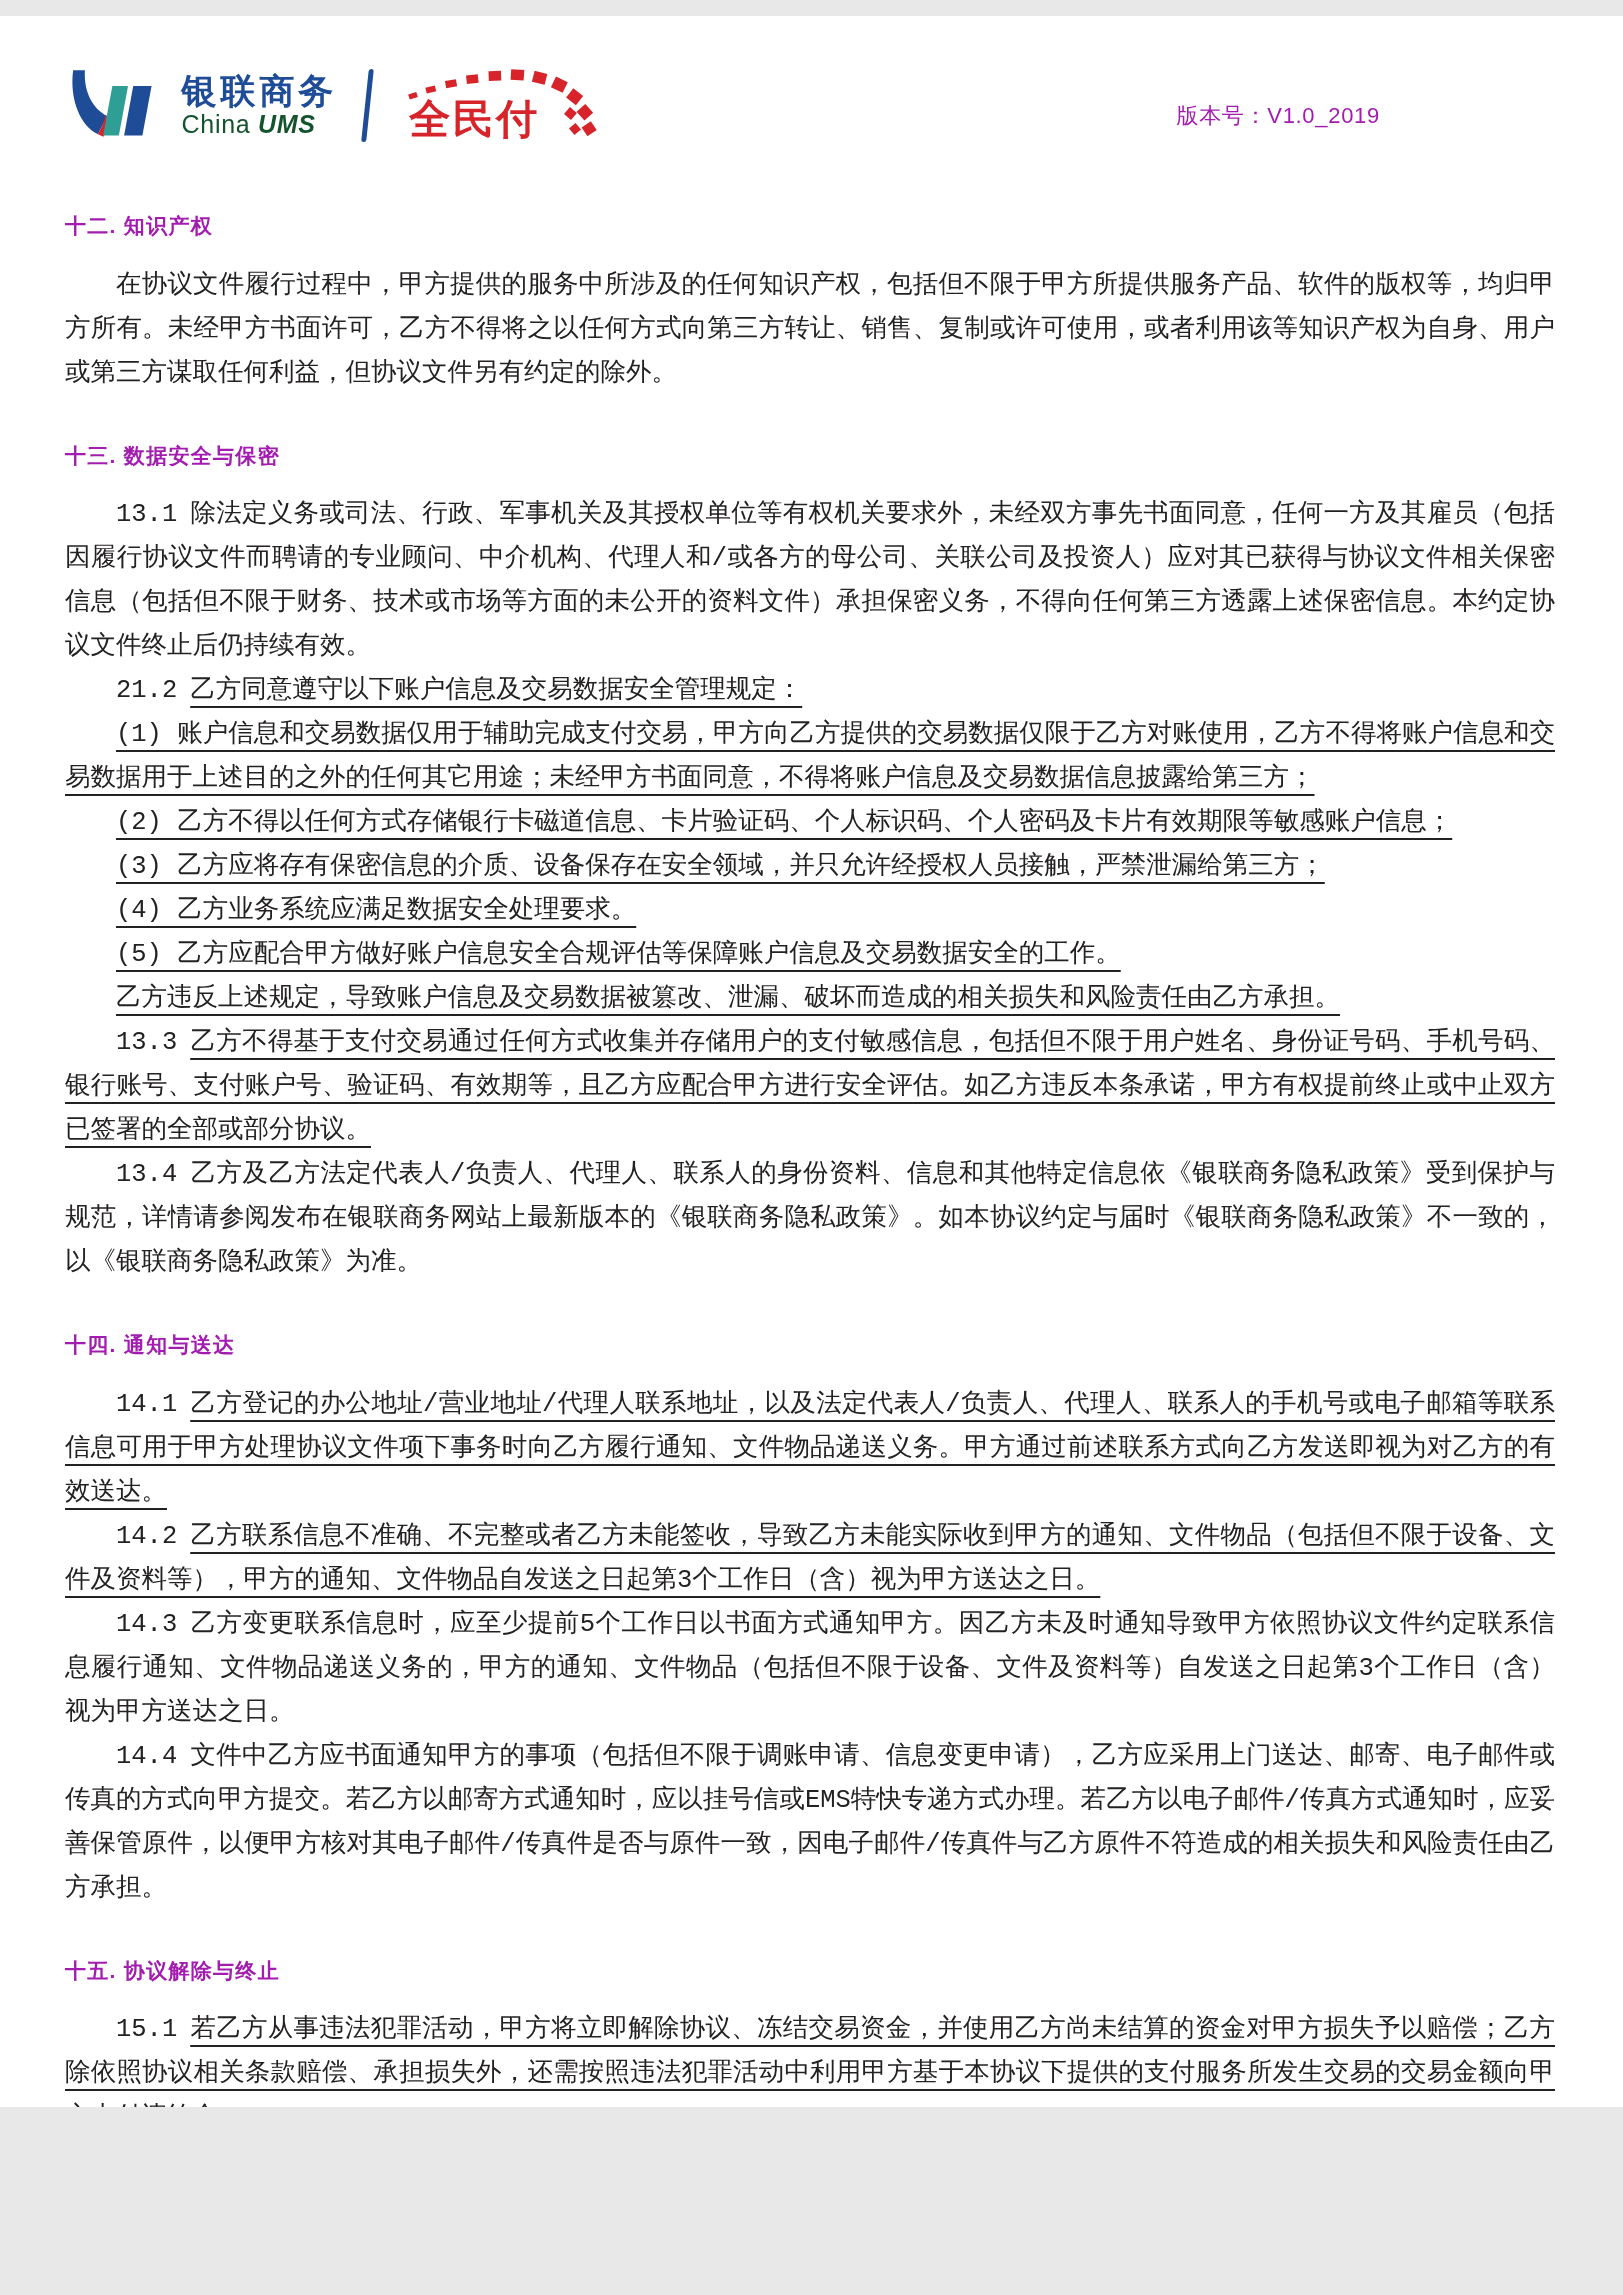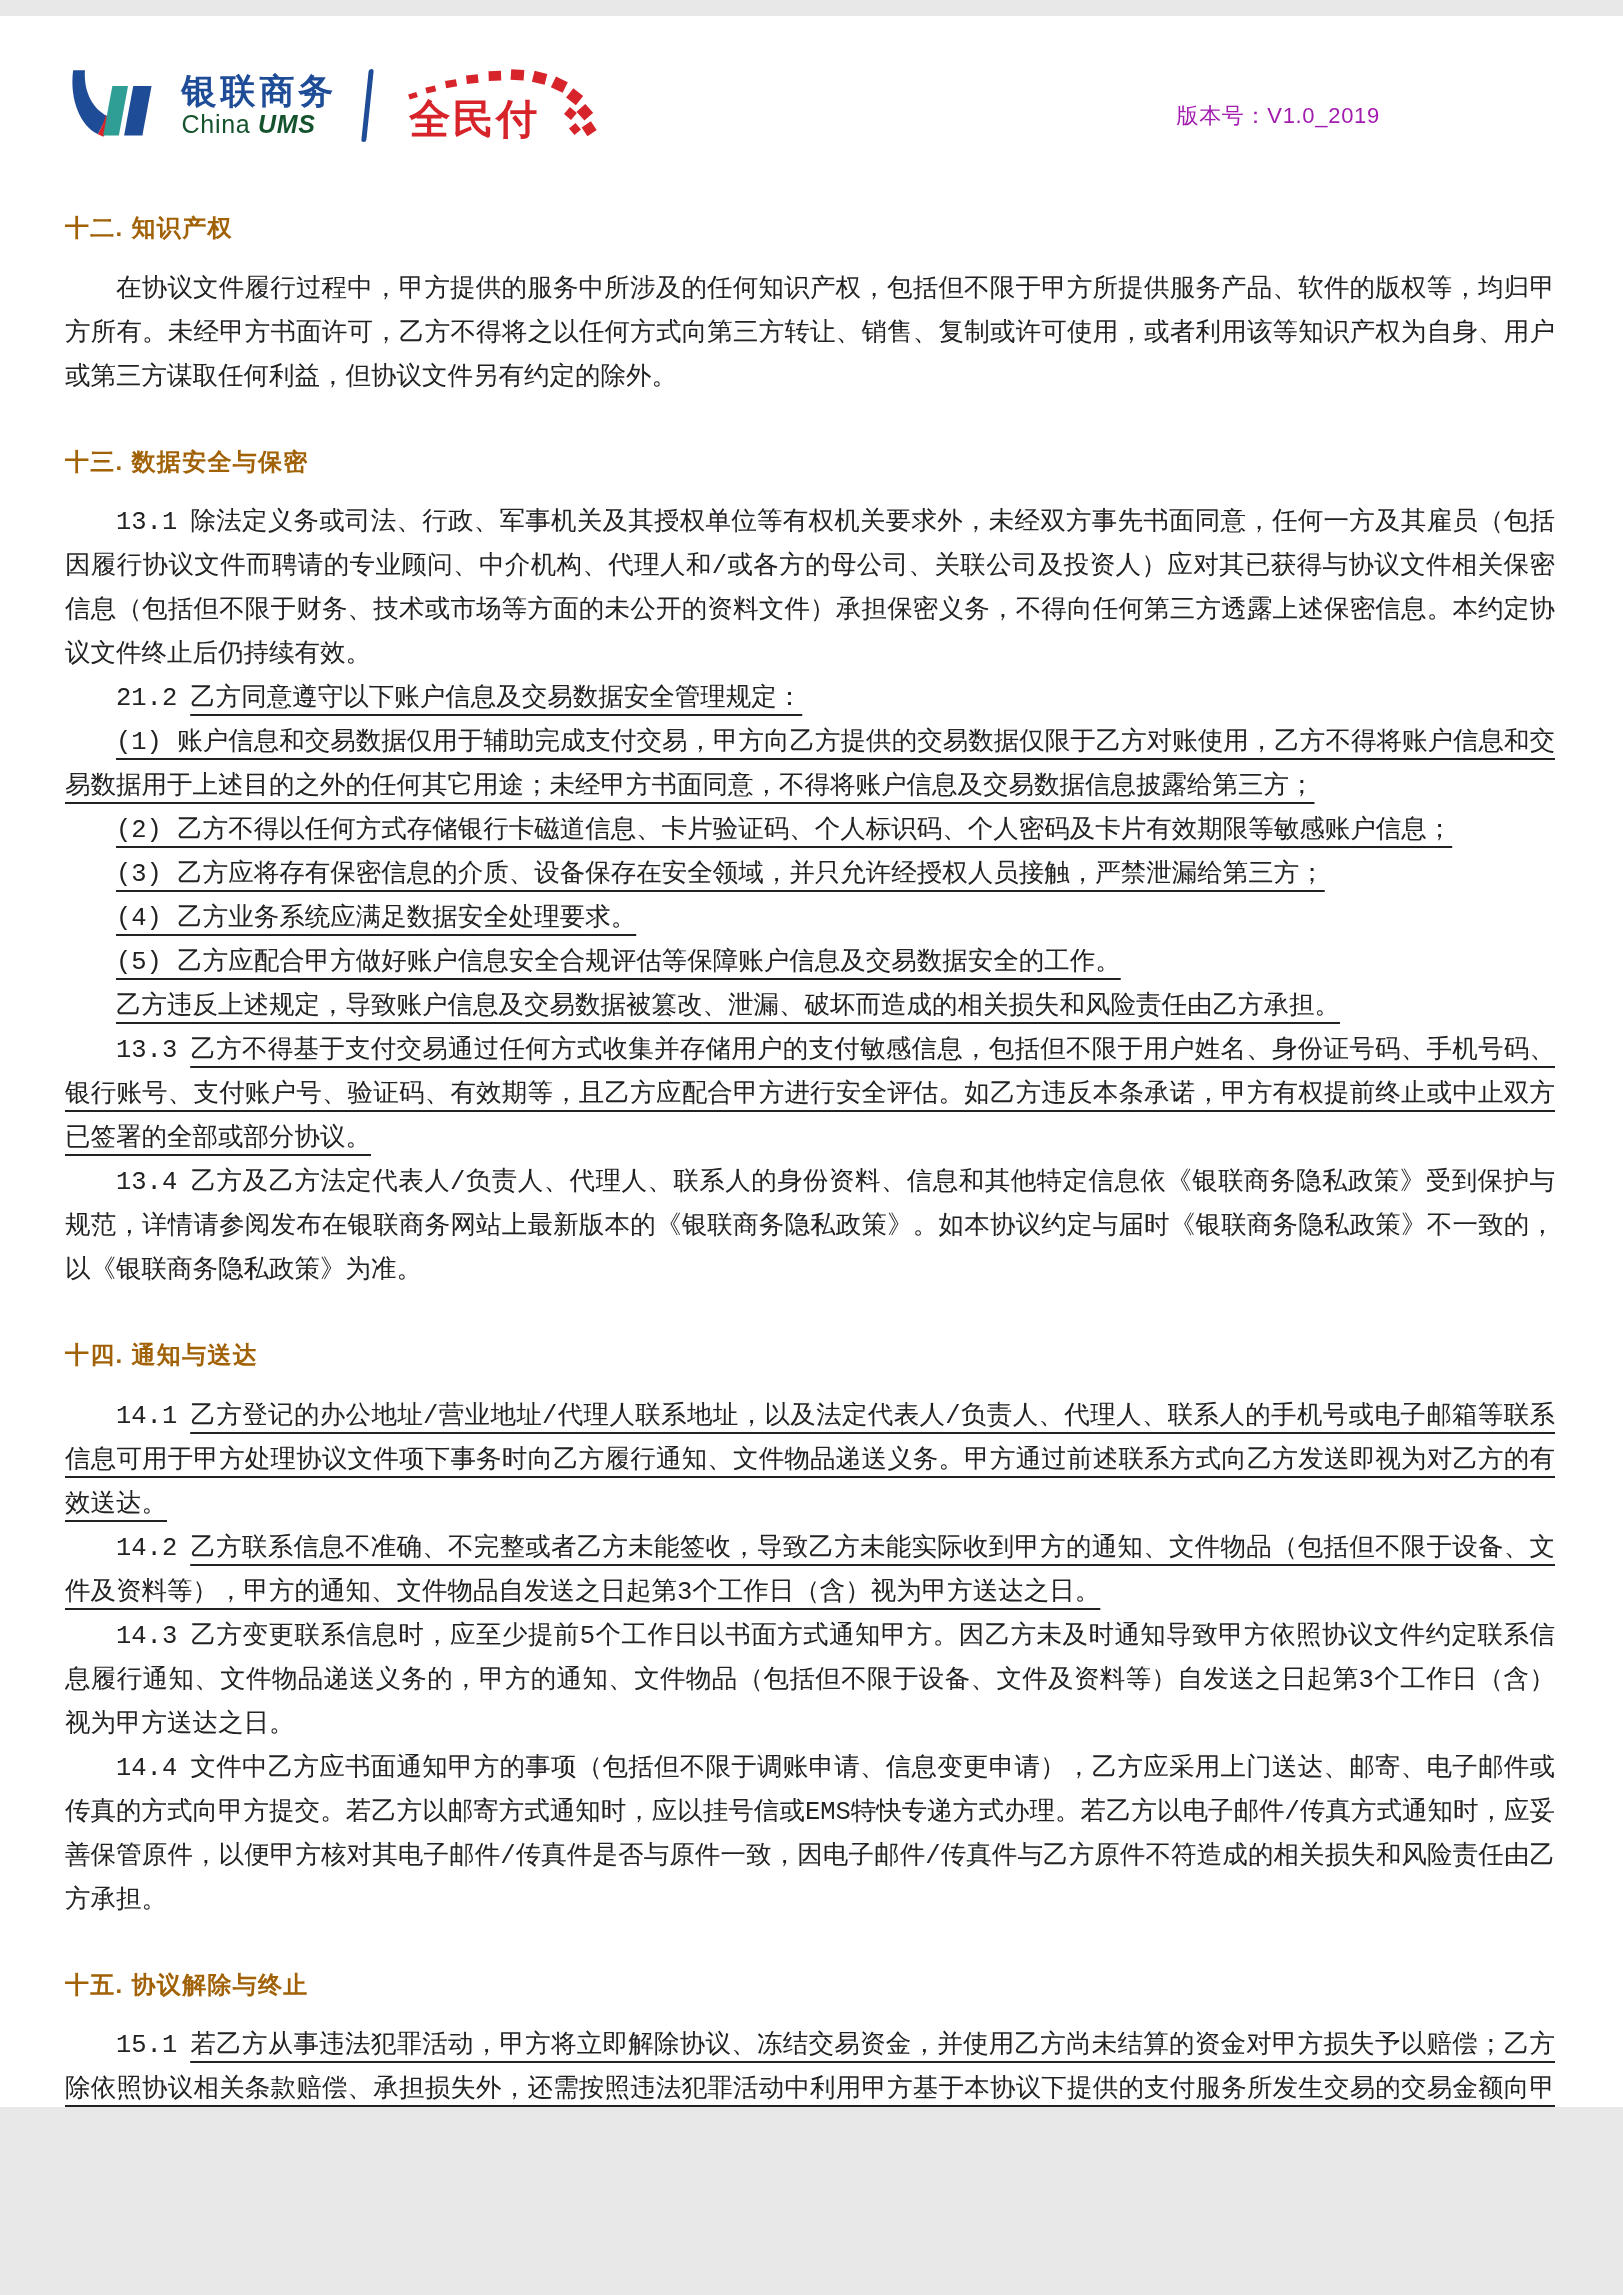--- a/index.html
+++ b/index.html
@@ -25,21 +25,21 @@
   .qmf{position:relative;width:216px;height:92px;flex:0 0 auto;}
   .qmf-text{position:absolute;left:11.8px;bottom:3.9px;font-size:41px;font-weight:bold;color:#d7232a;letter-spacing:2.6px;}
   .qmf-swoosh{position:absolute;left:0;top:0;width:100%;height:100%;}
   .version{
     position:absolute;top:85px;right:243px;
     font-size:22px;color:#a21caf;letter-spacing:0.7px;
   }
   
   .content{position:absolute;left:65px;right:68px;top:196px;}
   .section-title{
-    font-size:24px;font-weight:bold;color:#a16207;
+    font-size:21px;font-weight:bold;color:#a21caf;
     margin:46px 0 23.6px 0;letter-spacing:1.3px;
   }
   section:first-child .section-title{margin-top:0;}
   .clause{
     font-size:25.5px;line-height:44px;color:#242122;
     text-align:justify;text-indent:2em;margin:0;
     word-break:break-all;
     font-family:Liberation Mono, monospace;
   }
   .num{margin-right:13px;}

